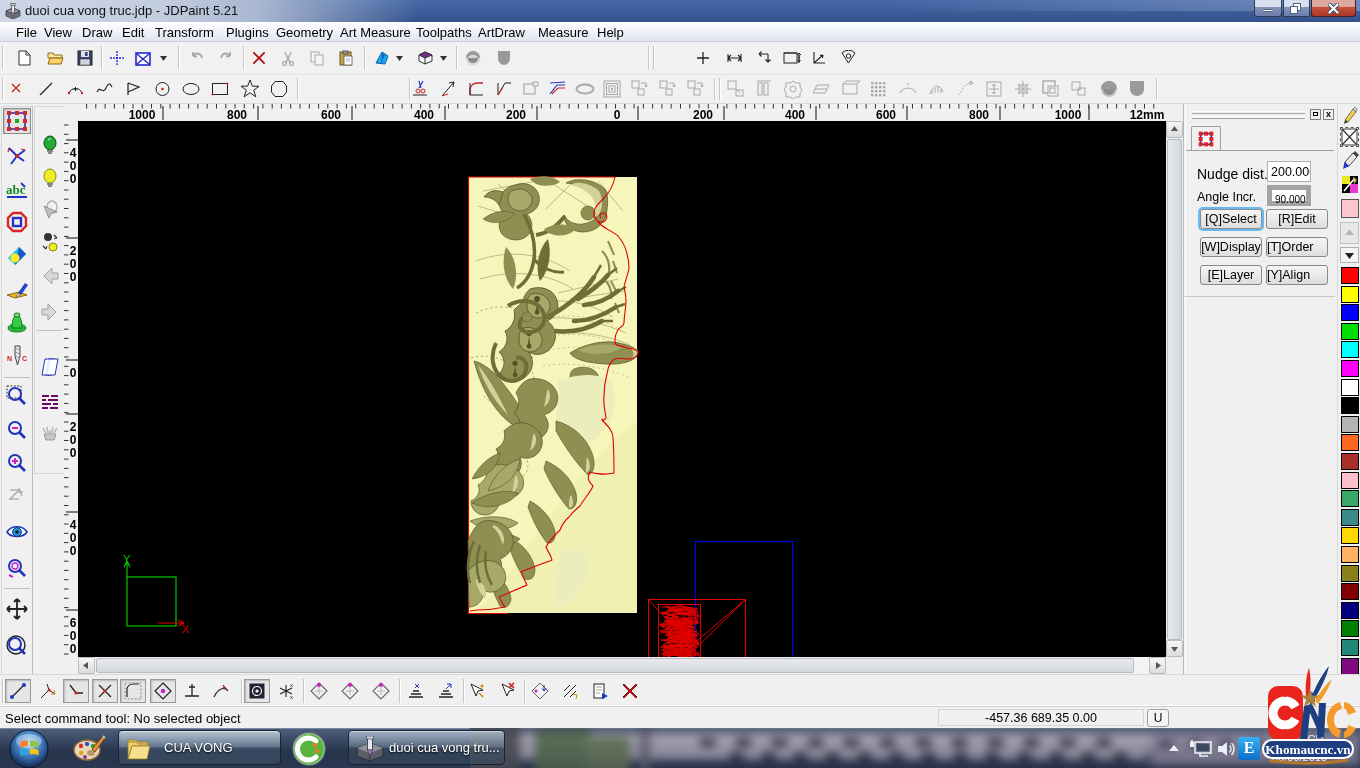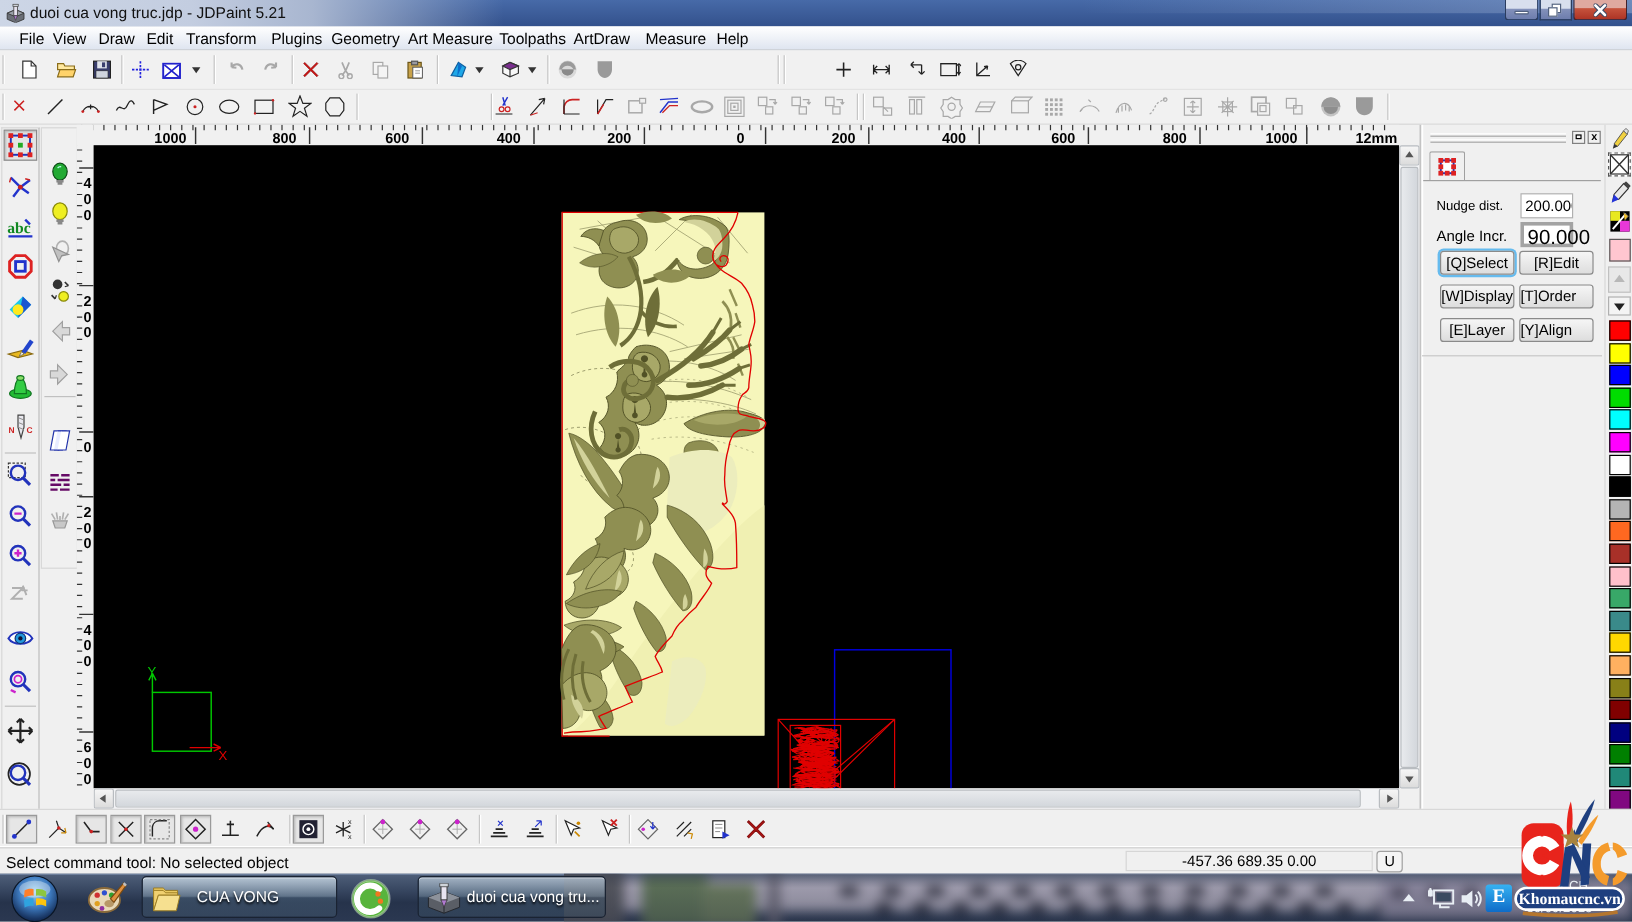--- a/index.html
+++ b/index.html
@@ -857,24 +857,24 @@
           <rect x="1" y="17" width="6" height="6"></rect>
           <rect x="17" y="17" width="6" height="6"></rect>
           <rect x="9" y="1" width="6" height="6"></rect>
           <rect x="9" y="17" width="6" height="6"></rect>
           <rect x="1" y="9" width="6" height="6"></rect>
           <rect x="17" y="9" width="6" height="6"></rect>
         </g>
       </svg>
     </div>
 <div class="a" style="left:2px;top:46px;width:148px;height:1px;background:#a0a0a0"></div>
-<span class="a" style="left:13px;top:62px;font-size:11px">Nudge dist.</span>
+<span class="a" style="left:13px;top:62px;font-size:14px">Nudge dist.</span>
 <div class="a" style="left:83px;top:57px;width:44px;height:21px;background:#fff;border:1px solid #b0b0b0;font-size:12.5px;line-height:20px;padding-left:3px;overflow:hidden">200.000</div>
 <span class="a" style="left:13px;top:86px;font-size:12.5px">Angle Incr.</span>
-<div class="a" style="left:83px;top:81px;width:44px;height:21px;background:#fff;border:3px solid #a3a3a3;font-size:17px;line-height:20px;padding-left:3px">90.000</div>
+<div class="a" style="left:83px;top:81px;width:44px;height:21px;background:#fff;border:5px solid #a3a3a3;font-size:10px;line-height:20px;padding-left:3px">90.000</div>
 </div>
 <div style="position:absolute;width:62px;height:20px;background:linear-gradient(#f6f6f6,#dddddd);border:1px solid #8a8a8a;border-radius:3px;font-size:12.5px;text-align:center;line-height:18px;color:#000;left:1200px;top:209px;box-shadow:0 0 0 2px #66bbee;">[Q]Select</div>
 <div style="position:absolute;width:62px;height:20px;background:linear-gradient(#f6f6f6,#dddddd);border:1px solid #8a8a8a;border-radius:3px;font-size:12.5px;text-align:center;line-height:18px;color:#000;left:1266px;top:209px">[R]Edit</div>
 <div style="position:absolute;width:62px;height:20px;background:linear-gradient(#f6f6f6,#dddddd);border:1px solid #8a8a8a;border-radius:3px;font-size:12.5px;text-align:center;line-height:18px;color:#000;left:1200px;top:237px;">[W]Display</div>
 <div style="position:absolute;width:62px;height:20px;background:linear-gradient(#f6f6f6,#dddddd);border:1px solid #8a8a8a;border-radius:3px;font-size:12.5px;line-height:18px;color:#000;left:1266px;top:237px">[T]Order</div>
 <div style="position:absolute;width:62px;height:20px;background:linear-gradient(#f6f6f6,#dddddd);border:1px solid #8a8a8a;border-radius:3px;font-size:12.5px;text-align:center;line-height:18px;color:#000;left:1200px;top:265px;">[E]Layer</div>
 <div style="position:absolute;width:62px;height:20px;background:linear-gradient(#f6f6f6,#dddddd);border:1px solid #8a8a8a;border-radius:3px;font-size:12.5px;text-align:left;line-height:18px;color:#000;left:1266px;top:265px">[Y]Align</div>
 <div class="a" style="left:1185px;top:296px;width:150px;height:1px;background:#c8c8c8"></div>
 <div class="a" style="left:1337px;top:104px;width:23px;height:571px;background:#f0f0f0;border-left:1px solid #d8d8d8"></div>
 <svg class="a" style="left:1341px;top:106px" width="18" height="19" viewBox="0 0 18 19">

